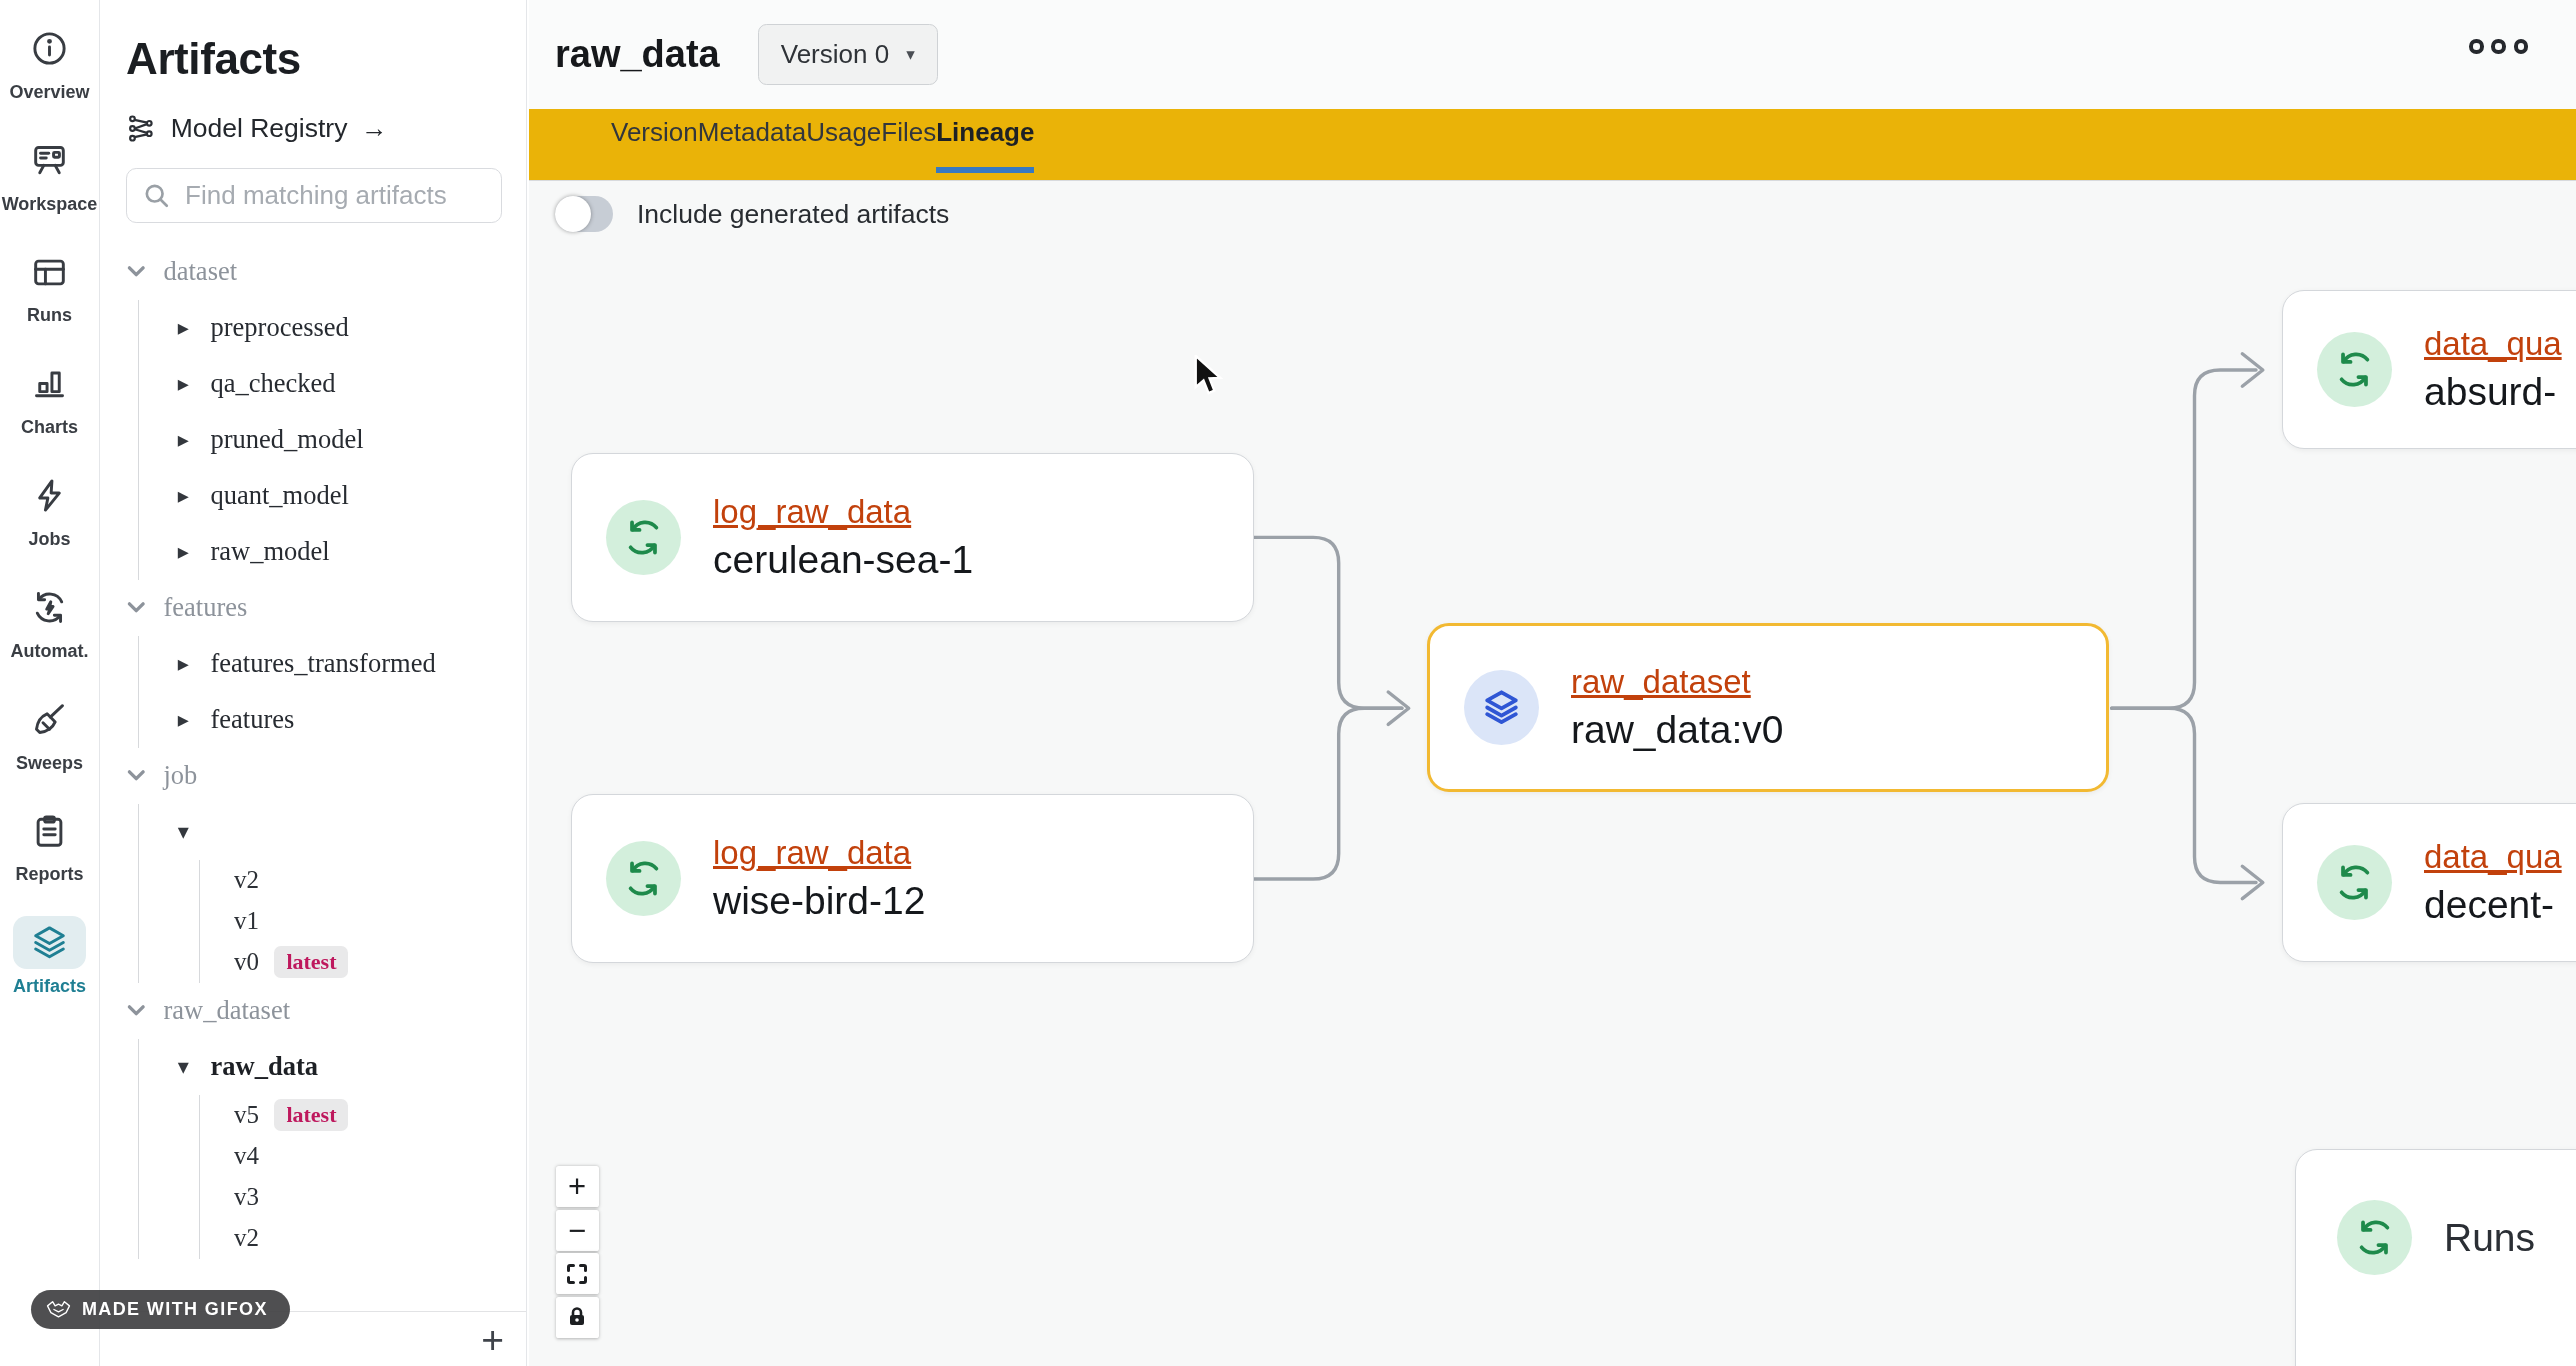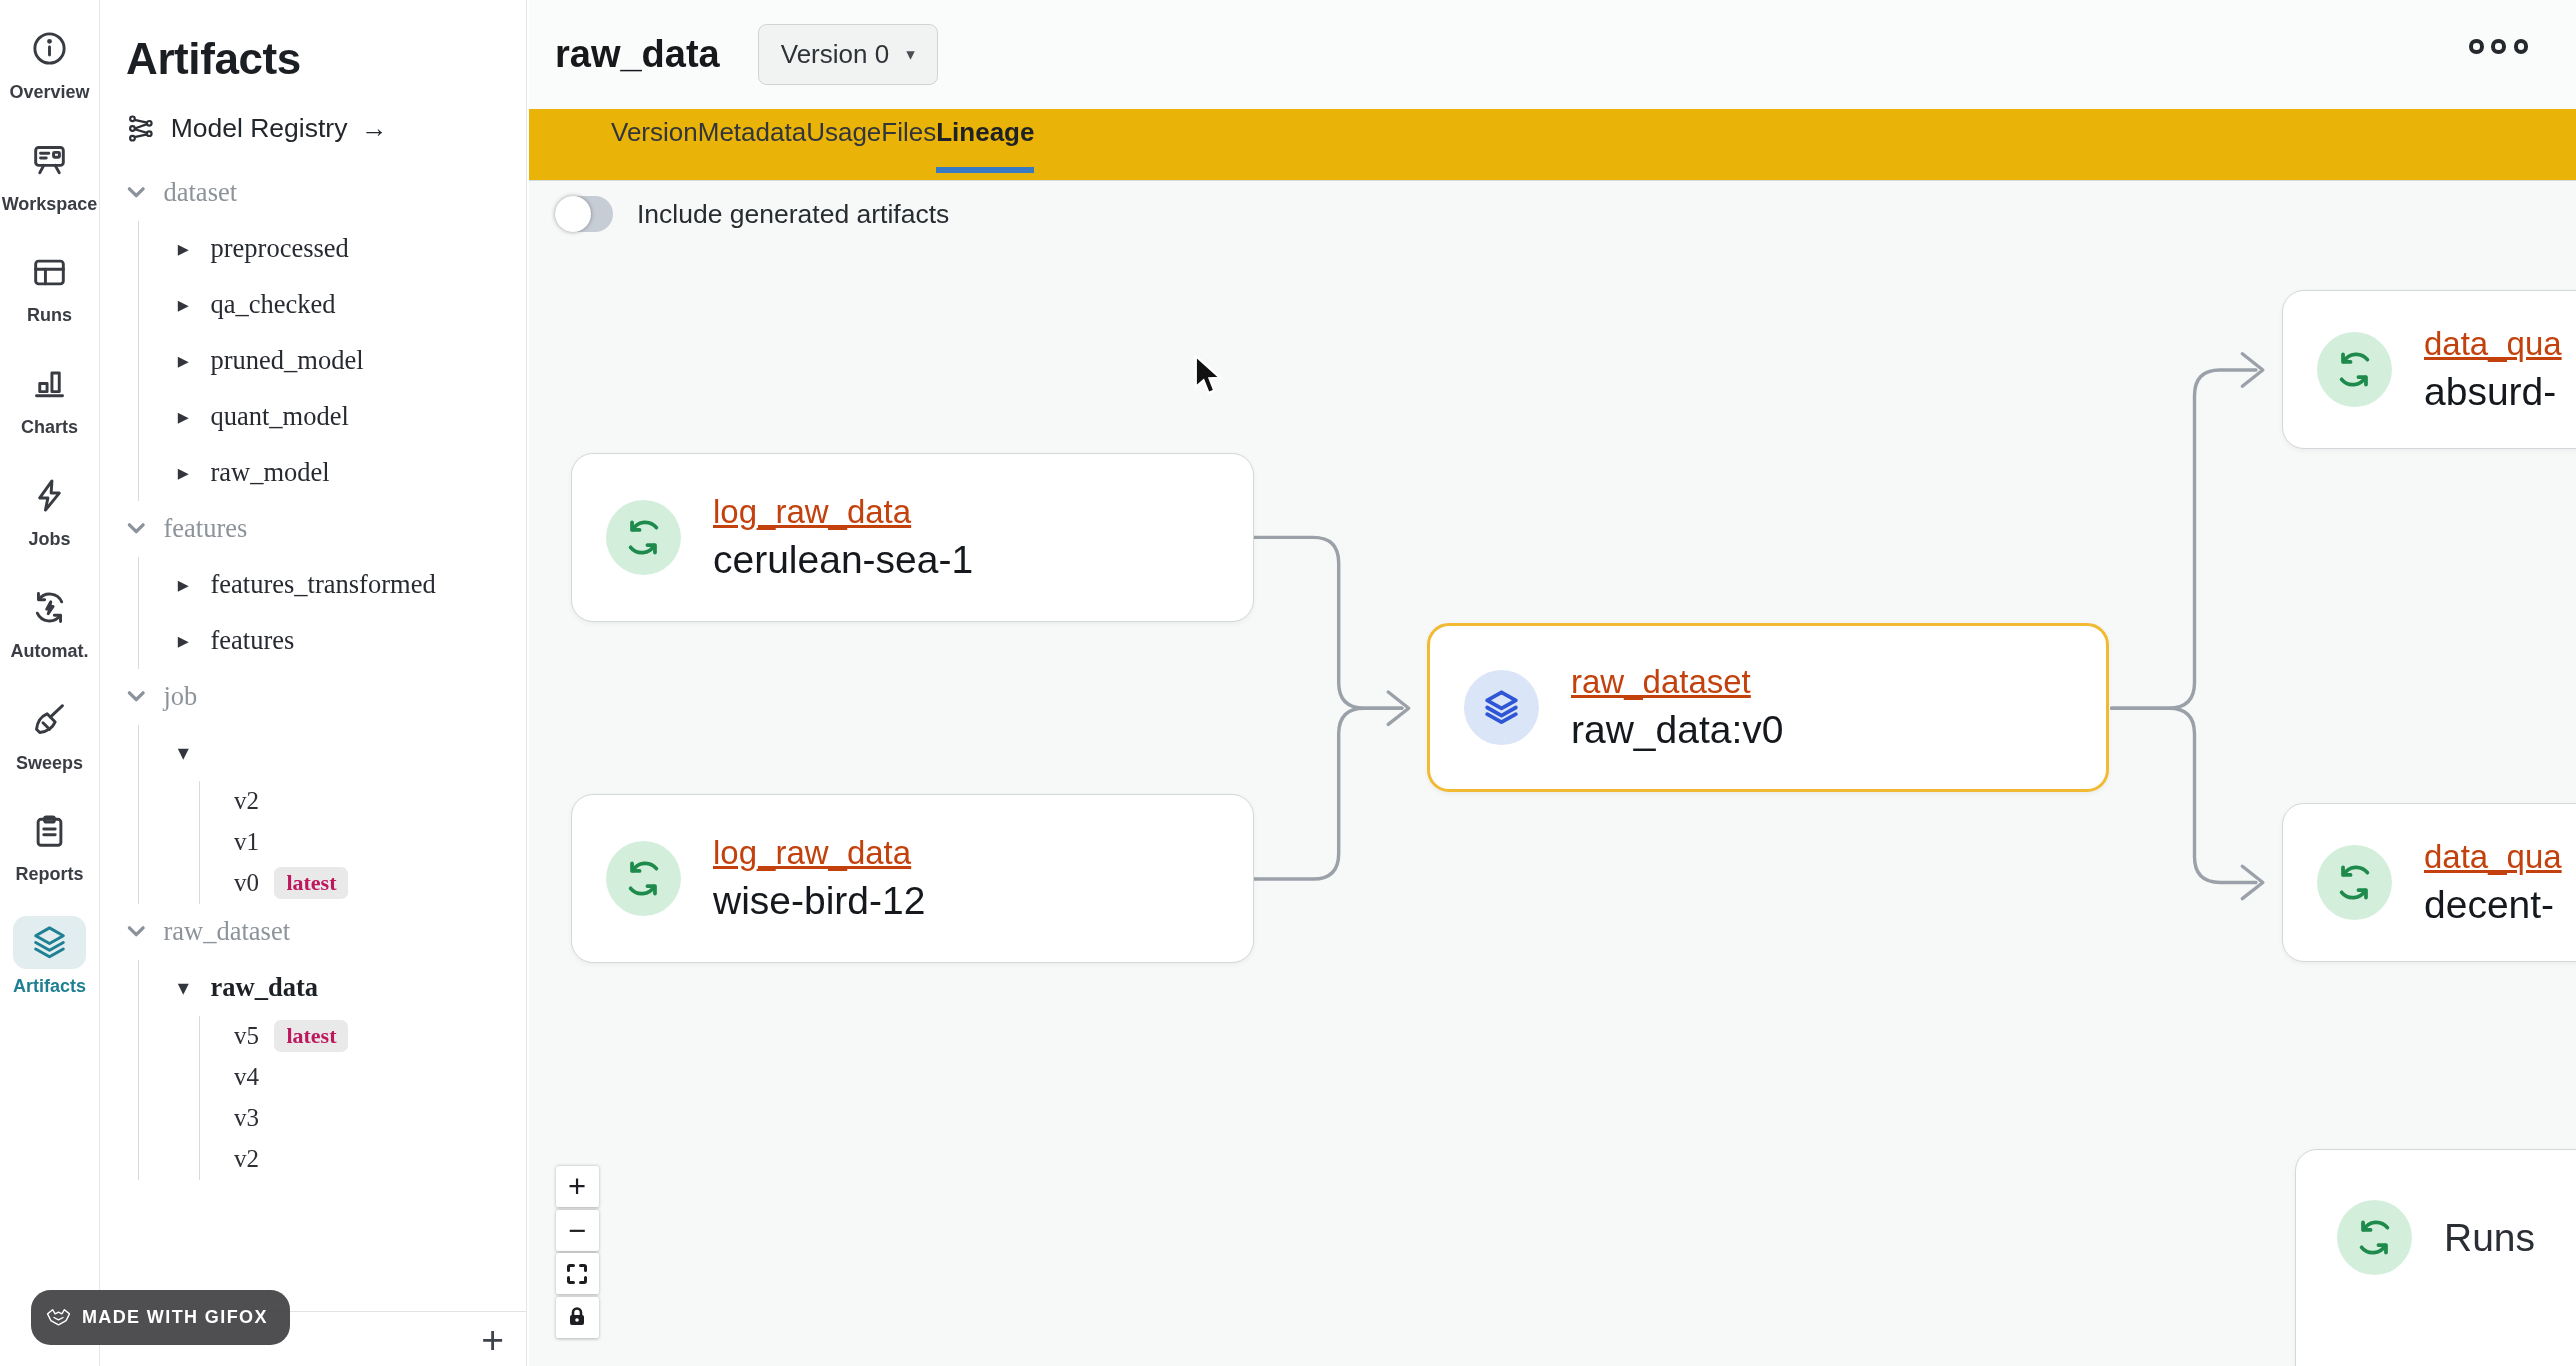--- a/index.html
+++ b/index.html
@@ -40,21 +40,21 @@
   .titem.bold span.lbl { font-weight:700; color:#1d2025; }
   .tversions { border-left:1.7px solid #d7d9dc; margin-left:60px; }
   .tversion { display:flex; align-items:center; height:41px; padding-left:34px; color:#2c3036; font-size:25px; cursor:pointer; }
   .latest-badge { background:#e9e9ea; border-radius:6.8px; padding:2.6px 12px; font-size:22px; color:#be185d; margin-left:15.4px; font-weight:600; }
 
   .sb-bottom { position:absolute; left:0; right:0; bottom:0; height:56px; background:#fff; border-top:1.7px solid #e2e3e5;
                display:flex; align-items:center; justify-content:flex-end; padding-right:22px; }
   .sb-plus { font-size:39px; font-weight:300; color:#3f434a; line-height:1; cursor:pointer; }
 
   
-  .gifox { position:absolute; left:31px; top:1290px; height:55px; border-radius:19.6px; background:rgba(66,66,68,0.93);
+  .gifox { position:absolute; left:31px; top:1290px; height:39px; border-radius:19.6px; background:rgba(66,66,68,0.93);
            color:#fff; display:flex; align-items:center; gap:10.2px; padding:0 22px 0 13.7px; z-index:20; }
   .gifox svg { width:27px; height:20.5px; stroke:#fff; fill:none; stroke-width:1.6; stroke-linejoin:round; }
   .gifox .gtxt { font-size:18px; font-weight:700; letter-spacing:1.4px; }
 
   
   .main { position:absolute; left:529px; top:0; right:0; bottom:0; }
   .main-header { position:relative; height:109px; background:#fafbfb; display:flex; align-items:center; padding-left:26px; }
   .mh-title { font-size:38px; font-weight:700; color:#16181b; }
   .version-btn { margin-left:38px; height:61px; padding:0 22px; background:#f1f2f2; border:1.7px solid #cfd2d5;
                  border-radius:8.5px; display:flex; align-items:center; gap:17px; font-size:26px; color:#2f3338; cursor:pointer; }
@@ -218,20 +218,27 @@
           <circle cx="18" cy="16" r="1.8"></circle>
           <line x1="6.6" y1="5.3" x2="16.4" y2="7.5"></line>
           <line x1="6.8" y1="12" x2="16.2" y2="8.6"></line>
           <line x1="6.8" y1="12.6" x2="16.2" y2="15.4"></line>
           <line x1="6.6" y1="18.7" x2="16.4" y2="16.6"></line>
         </svg>
       <span>Model Registry</span>
       <span>→</span>
     </div>
 
+    <div class="sb-search">
+      <svg viewBox="0 0 24 24">
+          <circle cx="10.5" cy="10.5" r="6.5"></circle>
+          <line x1="15.5" y1="15.5" x2="20.5" y2="20.5"></line>
+        </svg>
+      <input type="text" placeholder="Find matching artifacts" style="">
+    </div>
 
     <div class="tree">
 
       <div class="tsection">
         <svg viewBox="0 0 18 18">
             <polyline points="3 6 9 12 15 6"></polyline>
           </svg>
         <span>dataset</span>
       </div>
       <div class="tchildren">

